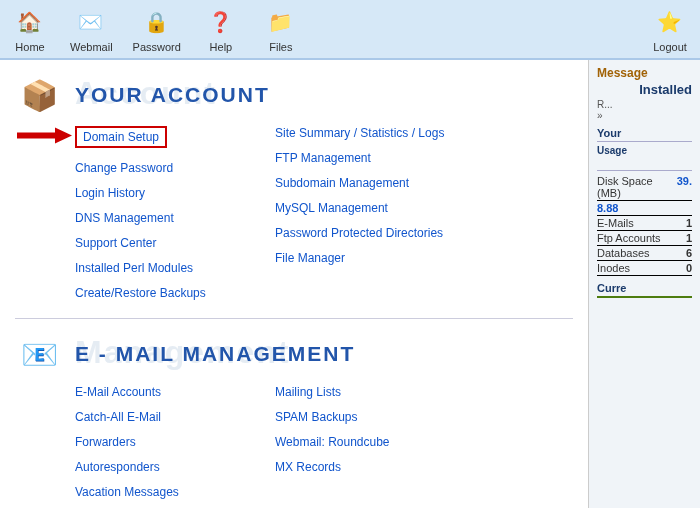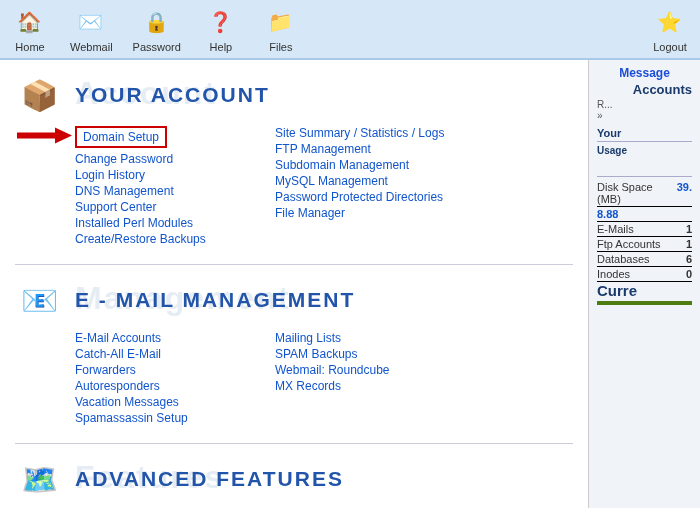--- a/index.html
+++ b/index.html
@@ -106,21 +106,21 @@
     }
 
     .section-links {
       display: flex;
       gap: 0;
       margin-left: 60px;
     }
     .links-col {
       display: flex;
       flex-direction: column;
-      gap: 2px;
+      gap: 11px;
       min-width: 200px;
     }
     .section-link {
       color: #1155cc;
       text-decoration: none;
       font-size: 12px;
       cursor: pointer;
       display: inline-block;
     }
 
@@ -160,30 +160,31 @@
       color: #1a3a6b;
       font-size: 11px;
       margin-top: 6px;
       margin-bottom: 3px;
       border-bottom: 1px solid #aac;
       padding-bottom: 2px;
     }
     .sidebar-curr-title {
       font-weight: bold;
       color: #1a3a6b;
-      font-size: 15px;
+      font-size: 11px;
+      margin-top: 6px;
       margin-bottom: 3px;
-      border-bottom: 4px solid #4d7c0f;
+      border-bottom: 2px solid #4d7c0f;
       padding-bottom: 2px;
     }
     .sidebar-accounts-label {
       font-weight: bold;
       font-size: 12px;
-      color: #1d4ed8;
-      text-align: center;
+      color: #a16207;
+      text-align: left;
       margin-bottom: 2px;
     }
 
     
     .section-divider {
       border: none;
       border-top: 1px solid #ccd;
       margin: 4px 0 10px 0;
     }
   </style>
@@ -298,25 +299,25 @@
           <div class="section-title">Advanced  Features</div>
         </div>
       </div>
 
     </div>
 
   </div>
 
   <div class="sidebar">
     <div class="sidebar-accounts-label">Message</div>
-    <div style="text-align:right; font-size:13px; font-weight:bold; color:#1a3a6b; margin-bottom:2px;">Accounts</div>
+    <div style="text-align:right; font-size:13px; font-weight:bold; color:#1a3a6b; margin-bottom:2px;">Installed</div>
     <div style="font-size:10px; color:#555; margin-bottom:4px;">R...<br>»</div>
 
     <div class="sidebar-usage-title">Your</div>
-    <div style="font-size:10px; font-weight:bold; color:#1a3a6b; margin-bottom:3px; border-bottom:1px solid #aac; padding-bottom:20px;">Usage</div>
+    <div style="font-size:10px; font-weight:bold; color:#1a3a6b; margin-bottom:3px; border-bottom:1px solid #aac; padding-bottom:14px;">Usage</div>
 
     <div class="sidebar-row">
       <span class="sidebar-label">Disk Space (MB)</span>
       <span class="sidebar-value blue">39.</span>
     </div>
     <div class="sidebar-row">
       <span class="sidebar-value blue">8.88</span>
     </div>
     <div class="sidebar-row">
       <span class="sidebar-label">E-Mails</span>

